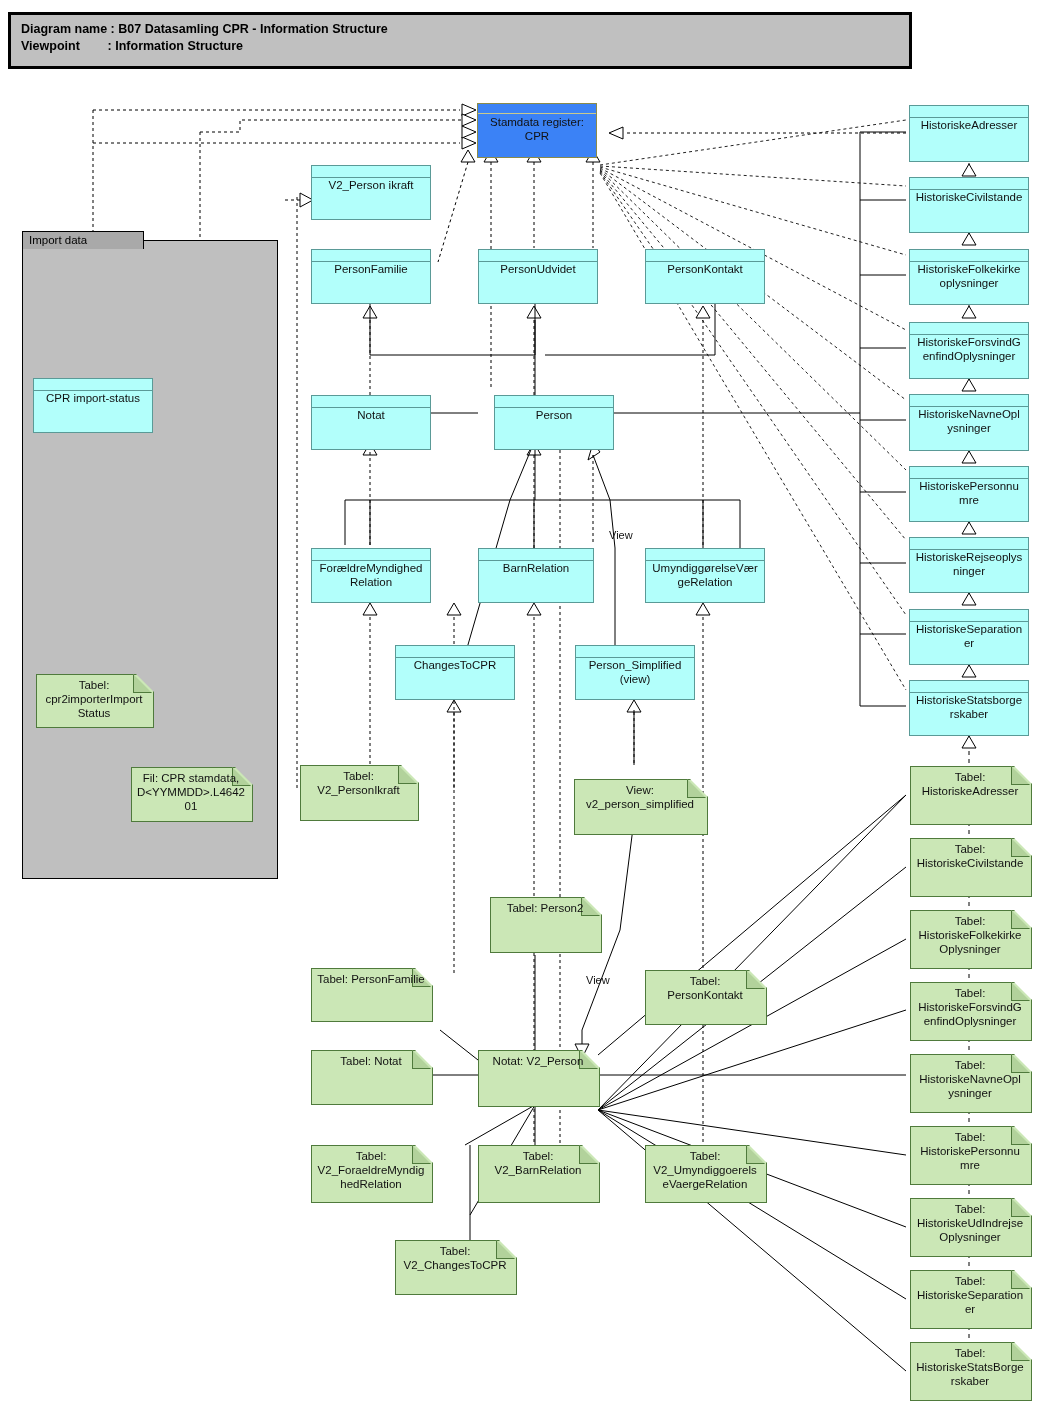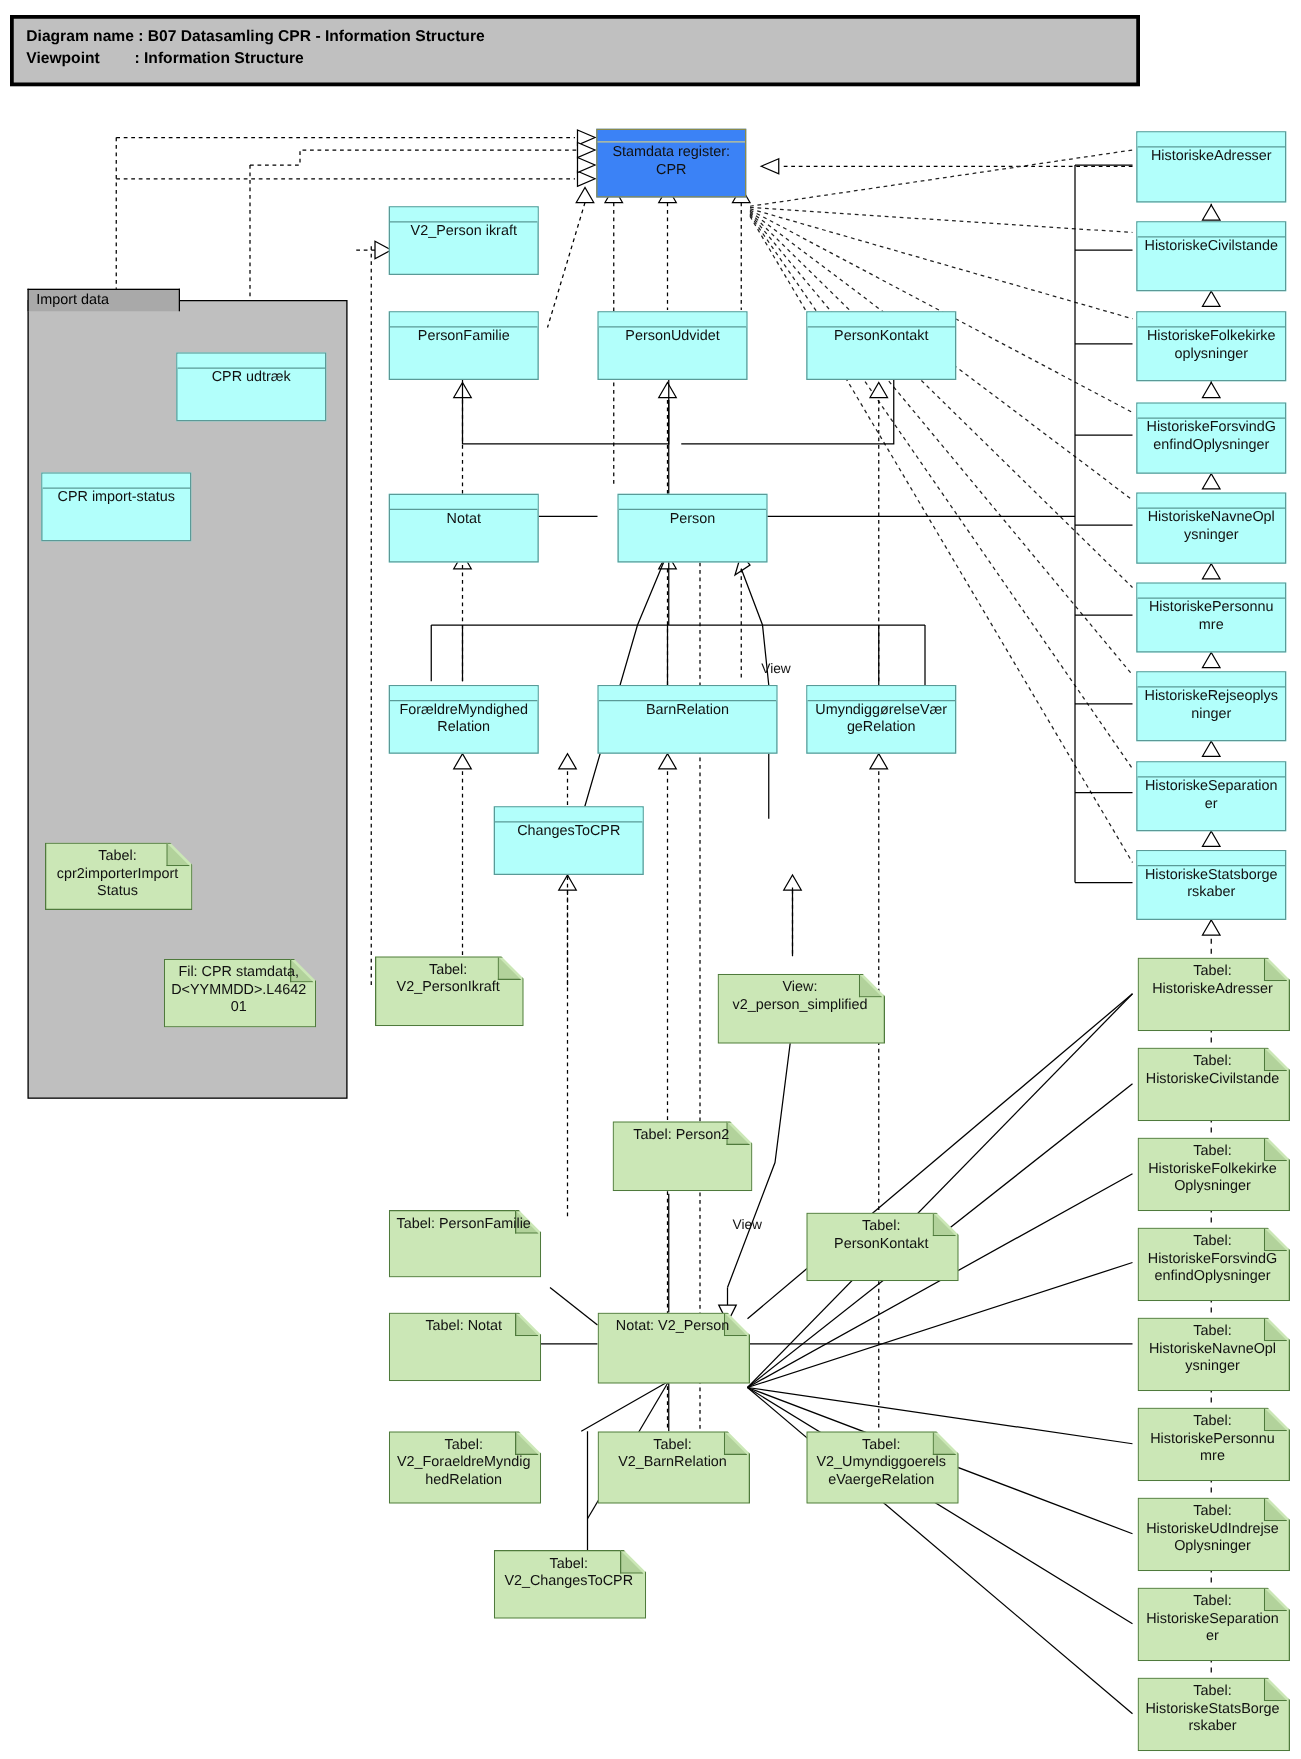--- a/index.html
+++ b/index.html
@@ -272,24 +272,20 @@
 
   <div class="group" style="left:22px;top:240px;width:254px;height:637px;"></div>
   <div class="group-tab" style="left:22px;top:231px;width:122px;height:18px;">Import data</div>
 
   <div class="ybox" style="left:477px;top:103px;width:120px;height:55px;">
     <div class="band"></div>
     <div class="lbl" style="white-space:pre-line;">Stamdata register:
 CPR</div>
   </div>
 
-  <div class="cbox" style="left:141px;top:282px;width:120px;height:55px;">
-    <div class="band"></div>
-    <div class="lbl" style="white-space:pre-line;">CPR udtræk</div>
-  </div>
 
   <div class="cbox" style="left:33px;top:378px;width:120px;height:55px;">
     <div class="band"></div>
     <div class="lbl" style="white-space:pre-line;">CPR import-status</div>
   </div>
 
   <div class="cbox" style="left:311px;top:165px;width:120px;height:55px;">
     <div class="band"></div>
     <div class="lbl" style="white-space:pre-line;">V2_Person ikraft</div>
   </div>
@@ -318,36 +314,41 @@
     <div class="band"></div>
     <div class="lbl" style="white-space:pre-line;">Person</div>
   </div>
 
   <div class="cbox" style="left:311px;top:548px;width:120px;height:55px;">
     <div class="band"></div>
     <div class="lbl" style="white-space:pre-line;">ForældreMyndighed
 Relation</div>
   </div>
 
-  <div class="cbox" style="left:478px;top:548px;width:144px;height:55px;">
+  <div class="cbox" style="left:478px;top:548px;width:116px;height:55px;">
     <div class="band"></div>
     <div class="lbl" style="white-space:pre-line;">BarnRelation</div>
   </div>
 
   <div class="cbox" style="left:395px;top:645px;width:120px;height:55px;">
     <div class="band"></div>
     <div class="lbl" style="white-space:pre-line;">ChangesToCPR</div>
   </div>
 
   <div class="cbox" style="left:645px;top:548px;width:120px;height:55px;">
     <div class="band"></div>
     <div class="lbl" style="white-space:pre-line;">UmyndiggørelseVær
 geRelation</div>
   </div>
 
+  <div class="cbox" style="left:575px;top:645px;width:120px;height:55px;">
+    <div class="band"></div>
+    <div class="lbl" style="white-space:pre-line;">Person_Simplified
+(view)</div>
+  </div>
 
   <div class="cbox" style="left:909px;top:105px;width:120px;height:57px;">
     <div class="band"></div>
     <div class="lbl" style="white-space:pre-line;">HistoriskeAdresser</div>
   </div>
   <div class="cbox" style="left:909px;top:177px;width:120px;height:56px;">
     <div class="band"></div>
     <div class="lbl" style="white-space:pre-line;">HistoriskeCivilstande</div>
   </div>
   <div class="cbox" style="left:909px;top:249px;width:120px;height:56px;">

